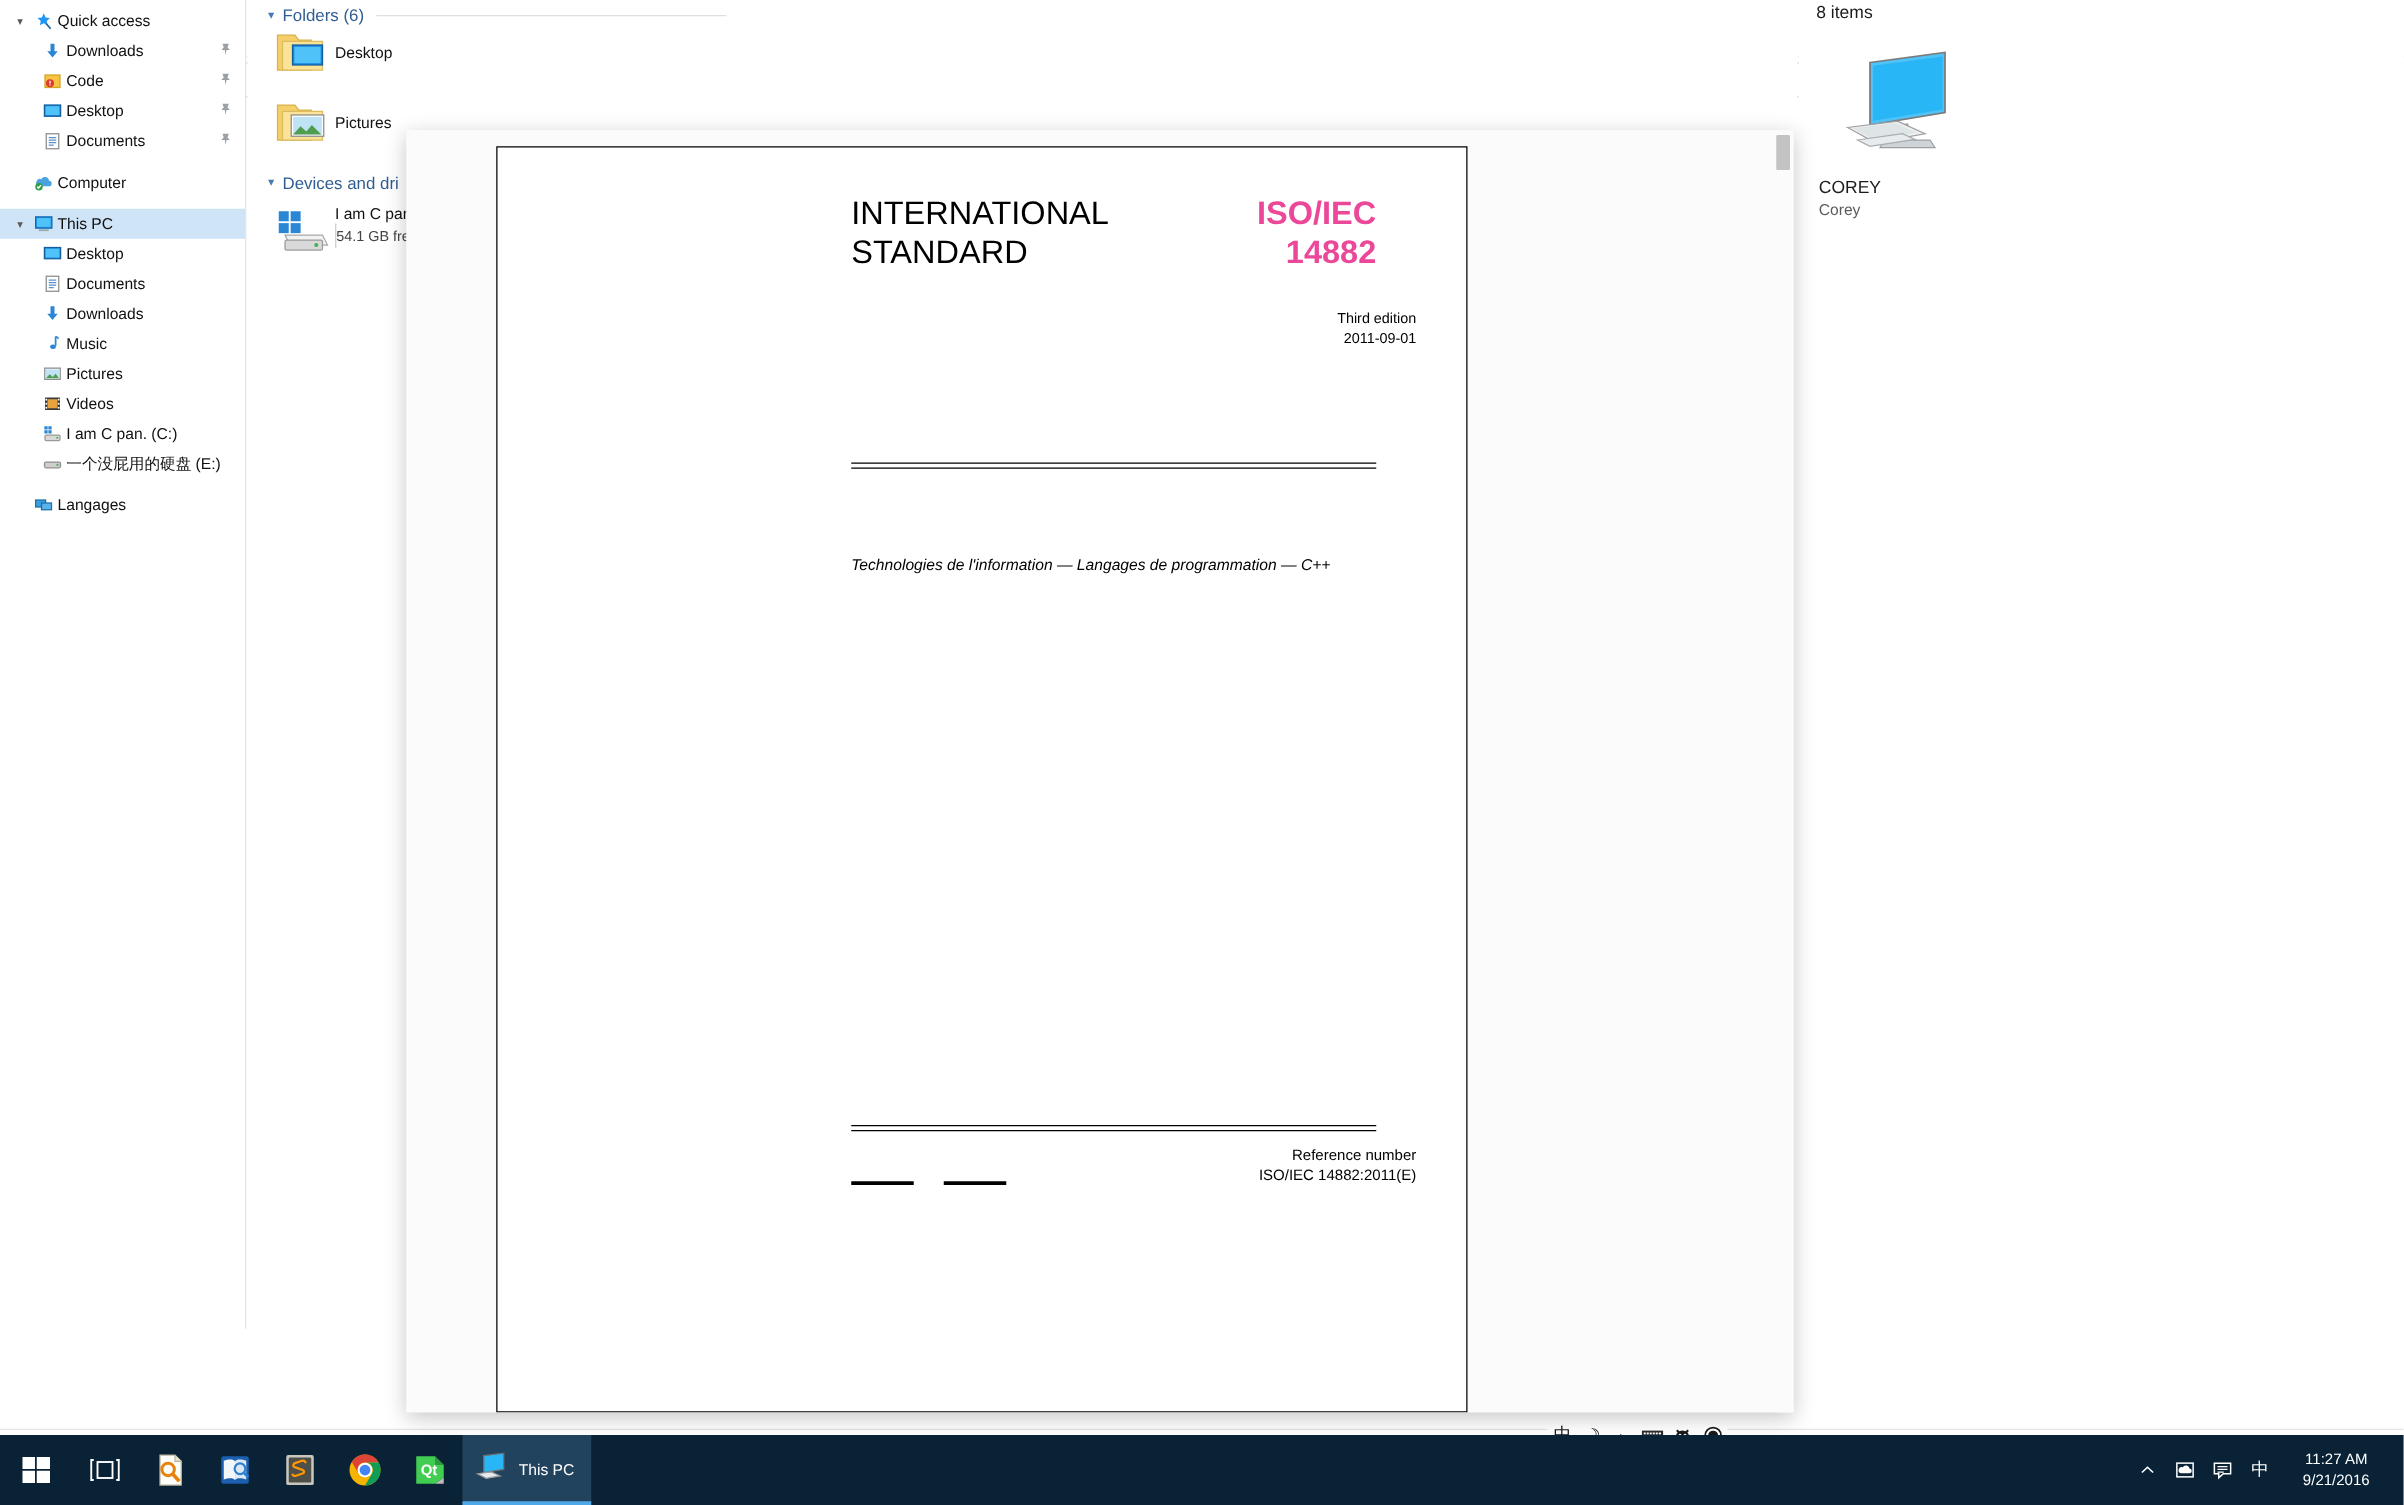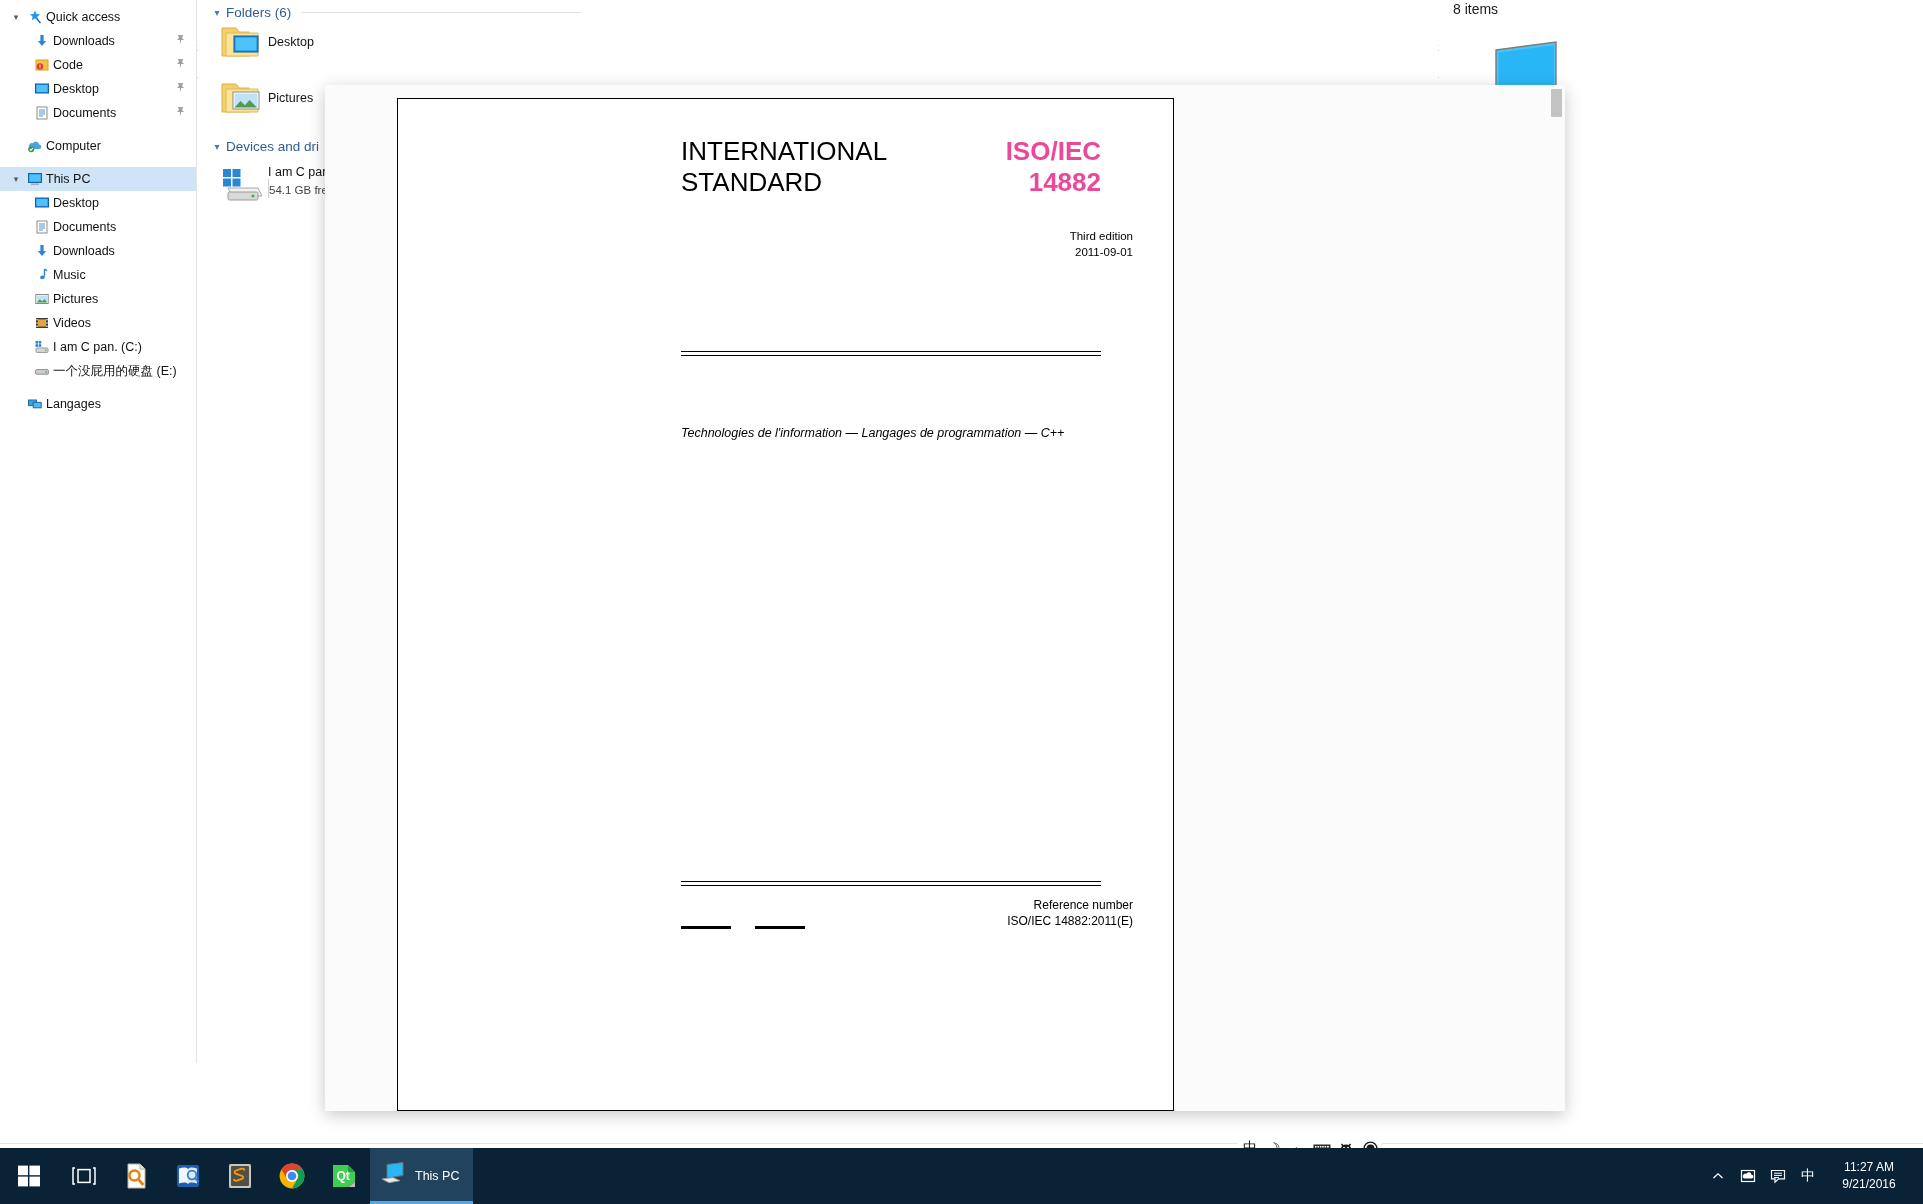--- a/index.html
+++ b/index.html
@@ -99,22 +99,22 @@
   .sb-count{position:absolute;left:12px;top:5px;font-size:12.5px;color:#2f5d91;}
   .sb-divider{position:absolute;left:57px;top:5px;width:1px;height:16px;background:#dcdcdc;}
   .viewbtns{position:absolute;right:8px;top:4px;display:flex;gap:9px;align-items:center;}
 
   
   .imebar{position:absolute;left:1238px;top:1138px;height:20px;display:flex;align-items:center;gap:0;
           background:#fff;}
   .ime-item{width:24px;height:20px;display:flex;align-items:center;justify-content:center;font-size:14px;color:#111;}
 
   
-  .docwin{position:absolute;left:325px;top:85px;width:1240px;height:1026px;background:#fbfbfb;
-          box-shadow:0 4px 16px rgba(0,0,0,.22);overflow:hidden;}
+  .docwin{position:absolute;left:325px;top:104px;width:1092px;height:1026px;background:#fbfbfb;
+          box-shadow:0 4px 16px rgba(0,0,0,.22);overflow:hidden;padding-left:18px;}
   .docpage{position:absolute;left:72px;top:13px;width:777px;height:1013px;background:#fff;border:1.5px solid #000;
            box-sizing:border-box;}
   .doc-scroll{position:absolute;right:3px;top:4px;width:11px;height:1022px;background:#fbfbfb;}
   .doc-thumb{position:absolute;right:3px;top:4px;width:11px;height:28px;background:#c3c3c3;border-radius:1px;}
 
   .d-head{position:absolute;left:283px;top:37px;width:420px;display:flex;justify-content:space-between;align-items:flex-start;}
   .d-istd{font-size:26px;line-height:31px;color:#000;font-family:"Liberation Sans","DejaVu Sans",sans-serif;}
   .d-num{font-size:26px;line-height:31px;font-weight:bold;text-align:right;color:#ec4899;}
   .d-ed{position:absolute;right:40px;top:130px;text-align:right;font-size:11.5px;line-height:15.5px;color:#000;}
   .d-rule{position:absolute;left:283px;width:420px;border-top:1.2px solid #000;border-bottom:1.2px solid #000;height:3px;box-sizing:content-box;}

